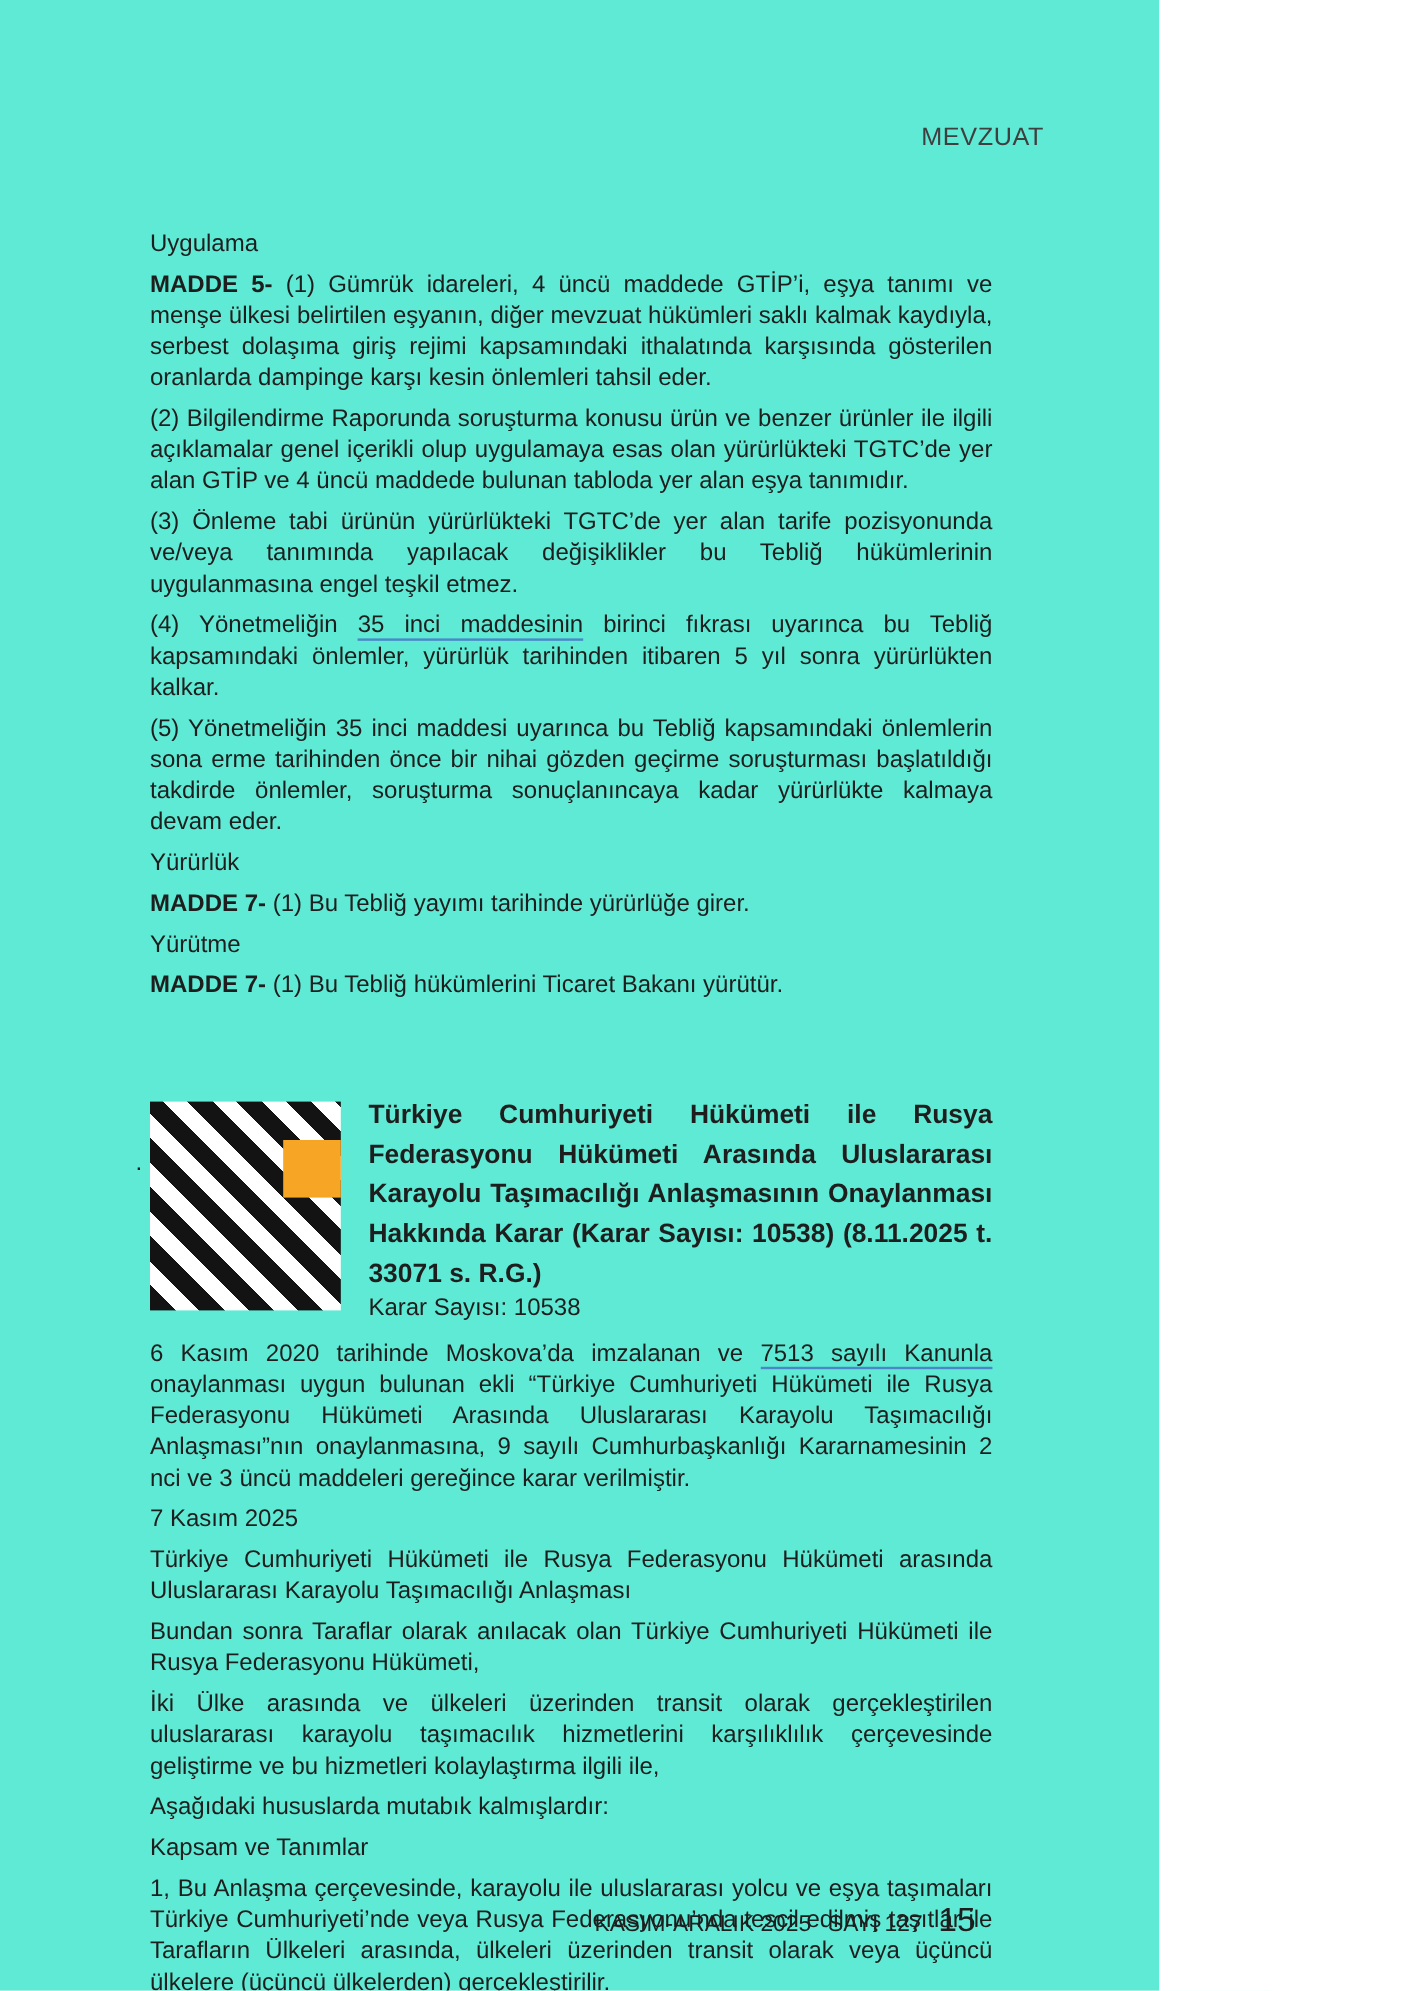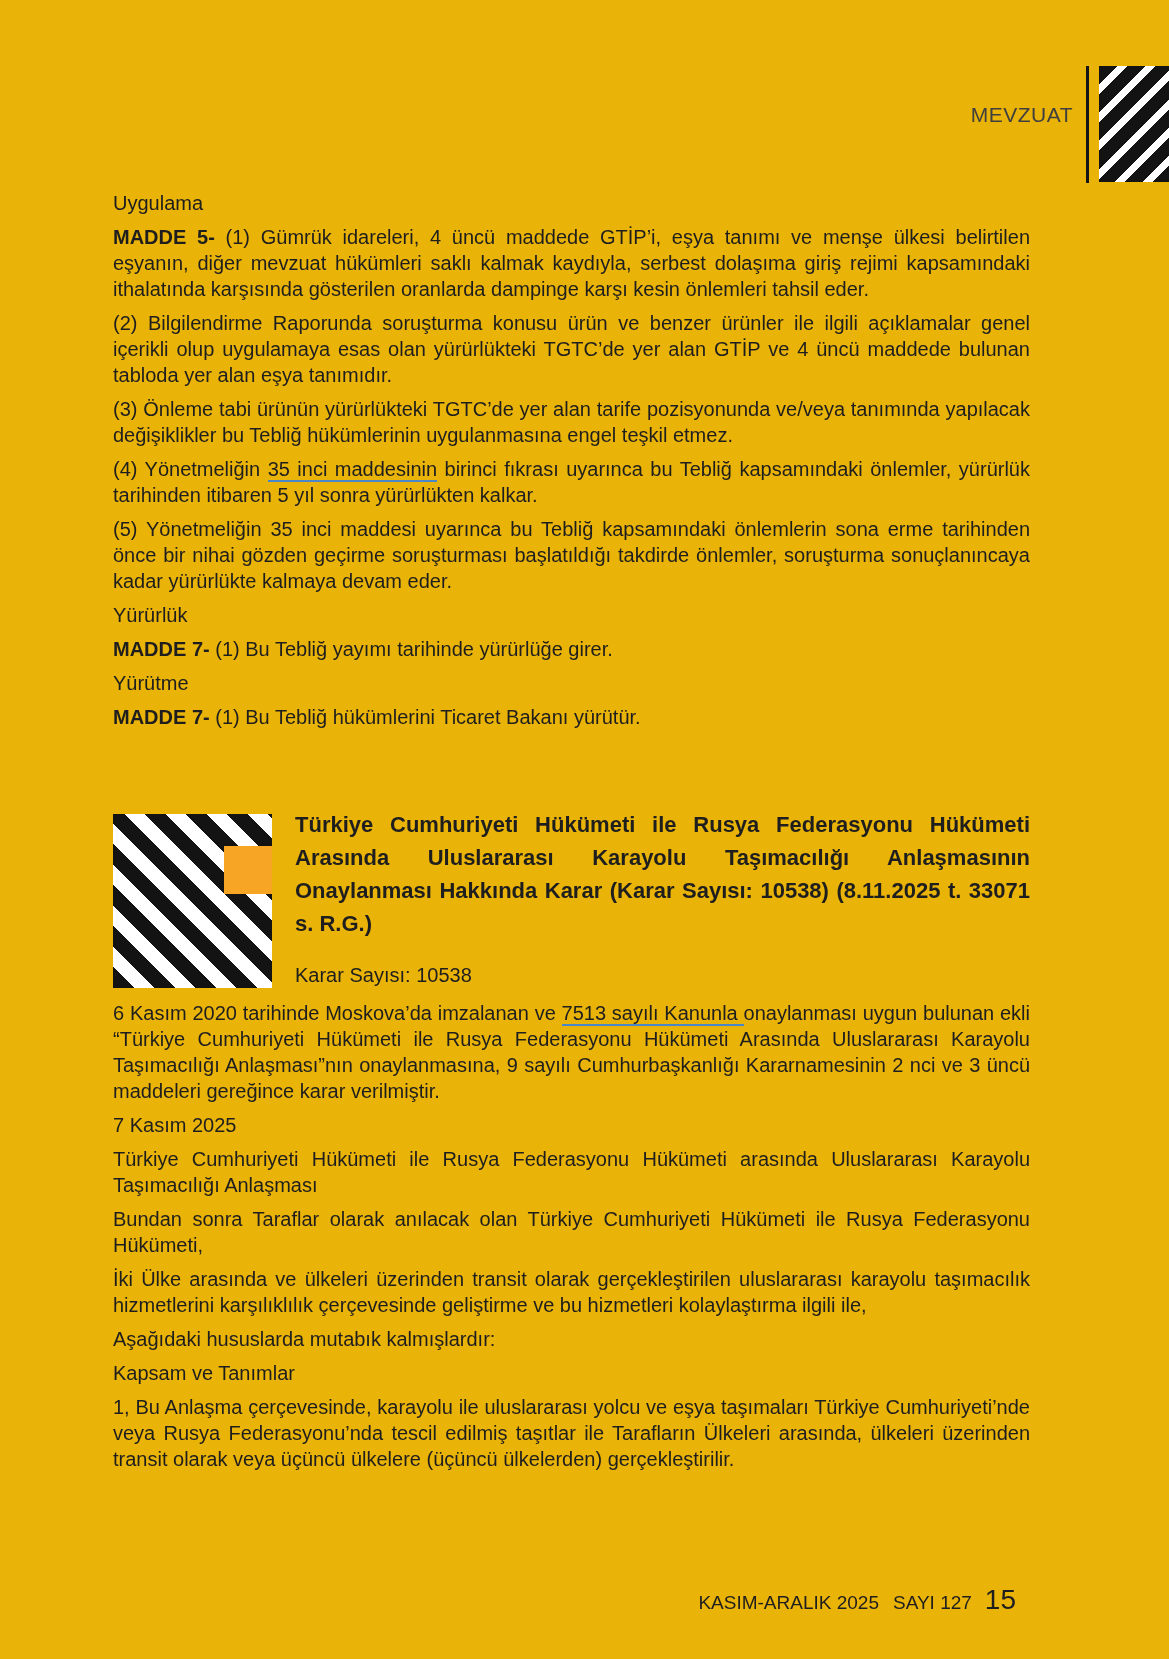--- a/index.html
+++ b/index.html
@@ -1,23 +1,24 @@
 <!DOCTYPE html>
 <html lang="tr"><head>
 <meta charset="utf-8">
 <style>
   html,body{margin:0;padding:0;background:#ffffff;}
   .page{
     position:relative;
-    width:1169px;
+    width:954px;
     height:1659px;
-    background:#eab308;
+    background:#5eead4;
     font-family:"Liberation Sans","DejaVu Sans",sans-serif;
     color:#1e1e1e;
     overflow:hidden;
+    padding-left:12px;
   }
   
   .brand{
     position:absolute;
     top:103px;
     right:96px;
     font-size:21px;
     letter-spacing:.5px;
     color:#3f3f3f;
     white-space:nowrap;

